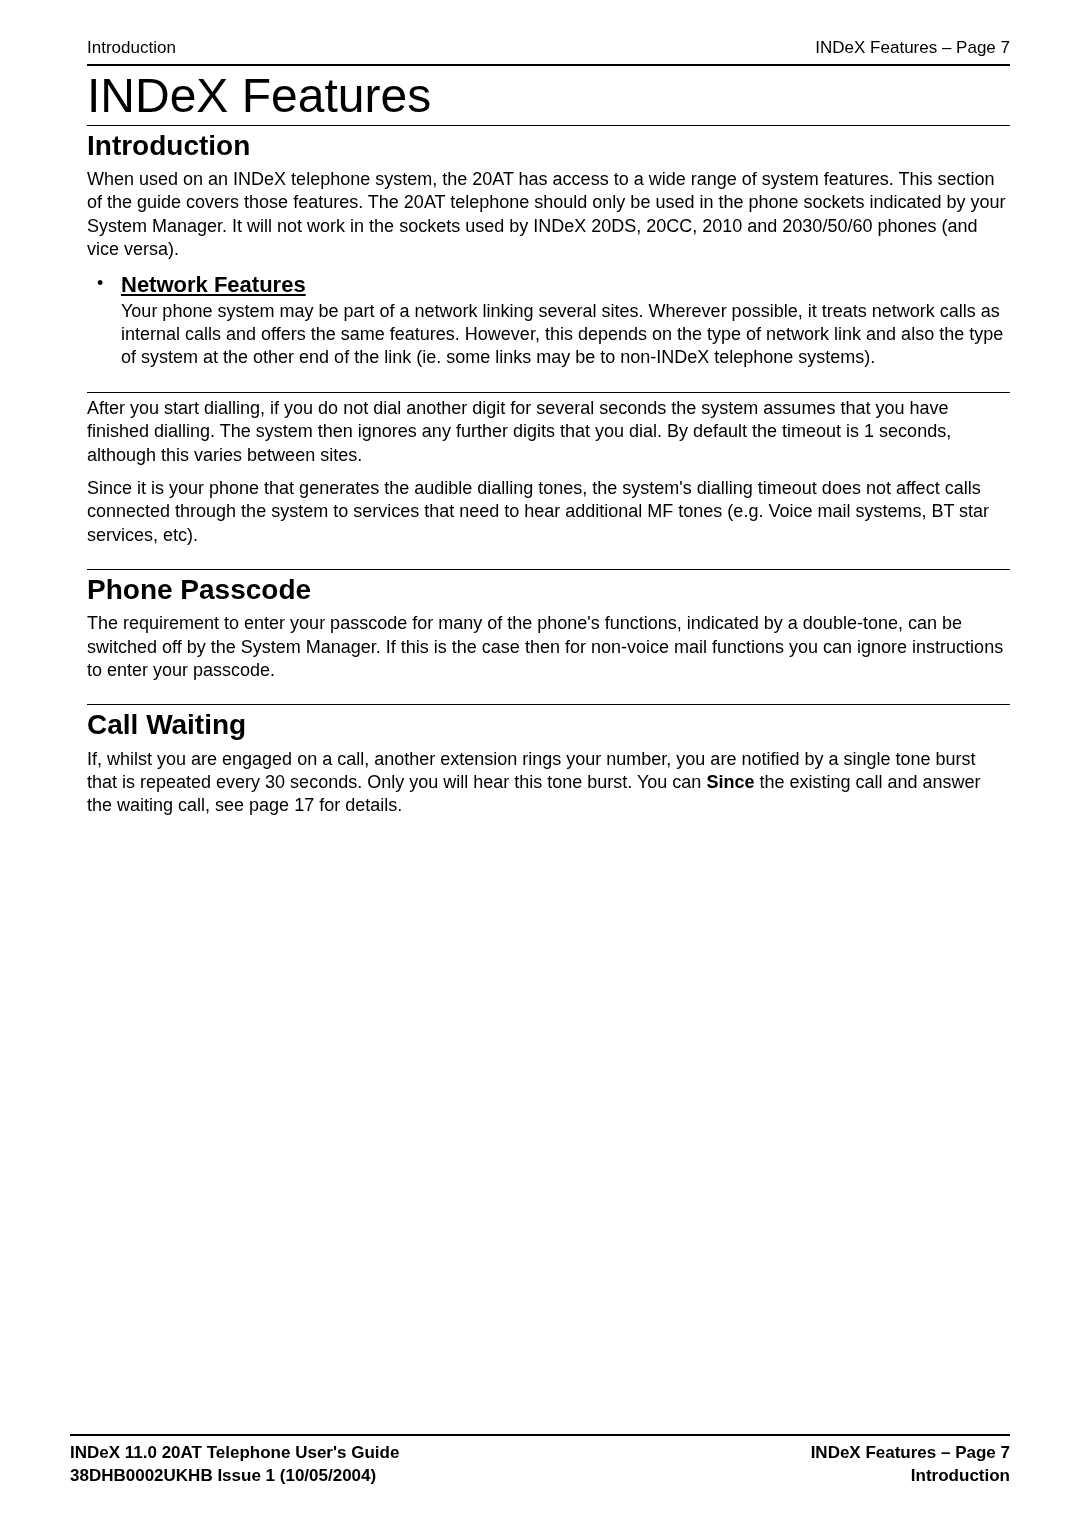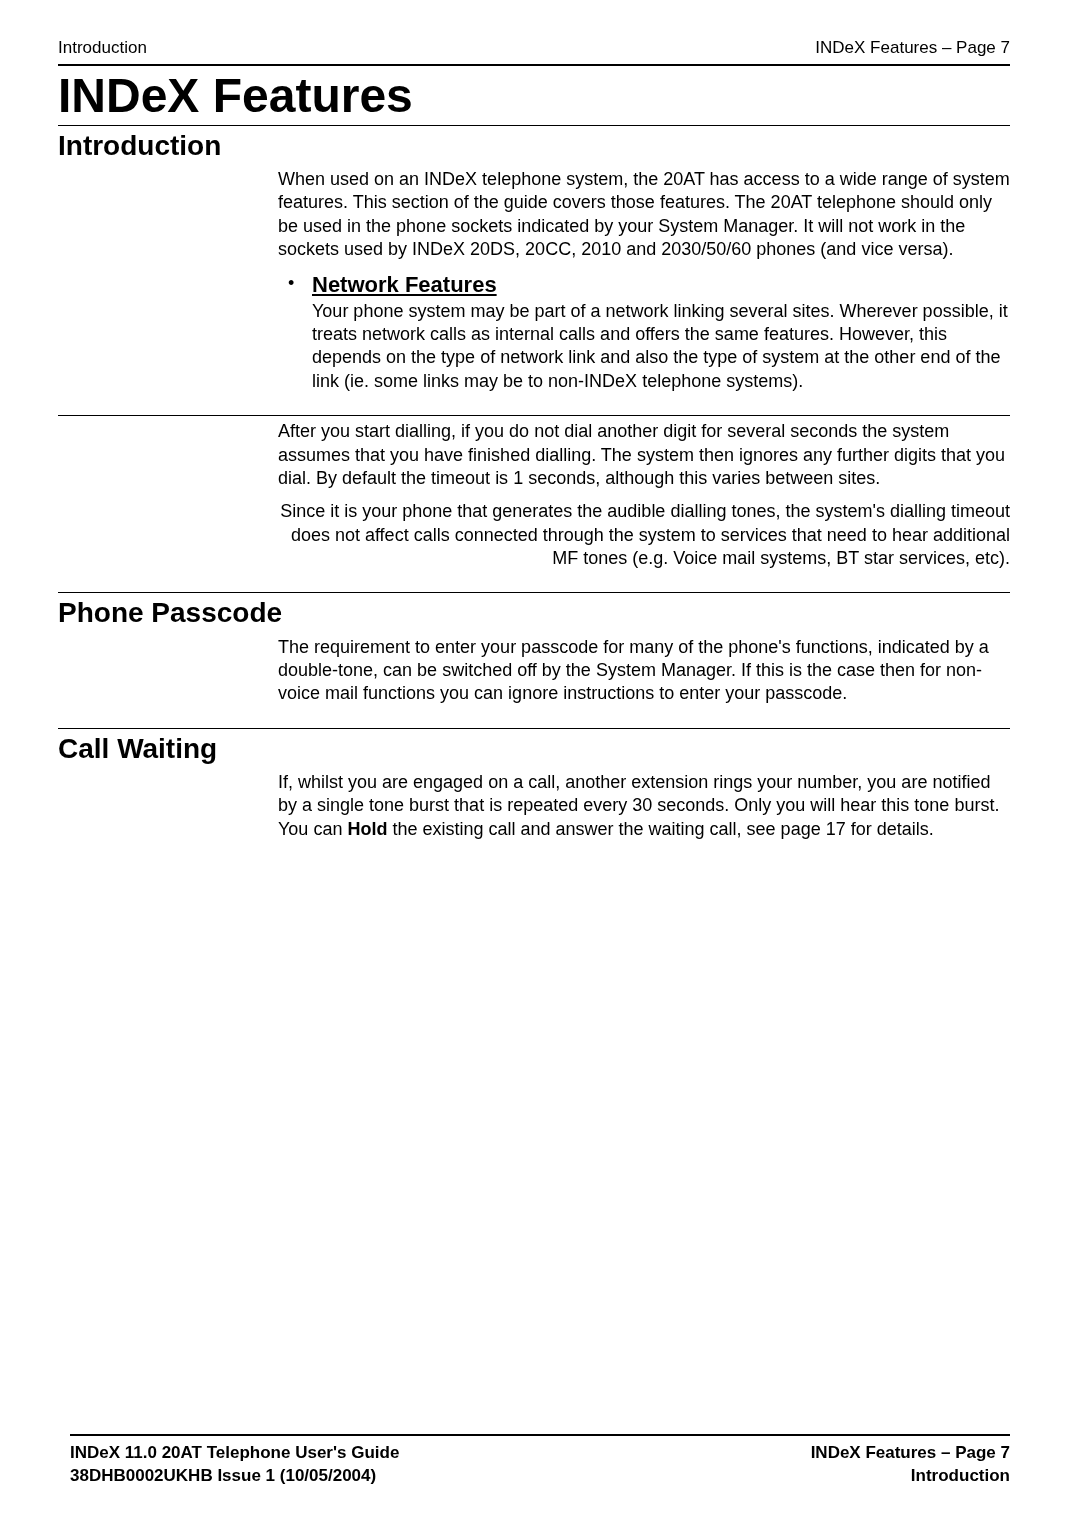--- a/index.html
+++ b/index.html
@@ -6,53 +6,52 @@
     margin: 0;
     padding: 0;
     background: #fff;
     font-family: Arial, Helvetica, sans-serif;
     color: #000;
   }
   .page {
     width: 1080px;
     height: 1528px;
     box-sizing: border-box;
-    padding: 38px 70px 40px 58px;
+    padding: 38px 70px 40px 87px;
     position: relative;
   }
   .header-row {
     display: flex;
     justify-content: space-between;
     font-size: 17px;
     padding-bottom: 6px;
   }
   .header-rule {
     border: none;
     border-top: 2px solid #000;
     margin: 0 0 4px 0;
   }
   .doc-title {
     font-size: 48px;
-    font-weight: bold;
+    font-weight: normal;
     margin: 0 0 2px 0;
     line-height: 1.1;
   }
   .thin-rule {
     border: none;
     border-top: 1.5px solid #000;
     margin: 2px 0 4px 0;
   }
   .section-title {
     font-size: 28px;
     font-weight: bold;
     margin: 0 0 6px 0;
     line-height: 1.15;
   }
   .body-col {
-    margin-left: 220px;
   }
   .para {
     font-size: 18px;
     line-height: 1.3;
     margin: 0 0 10px 0;
   }
   .section {
     margin-top: 22px;
   }
   .bullet-row {
@@ -130,38 +129,38 @@
           <p class="para" style="margin-bottom:0;">Your phone system may be part of a network linking several sites. Wherever possible, it treats network calls as internal calls and offers the same features. However, this depends on the type of network link and also the type of system at the other end of the link (ie. some links may be to non-INDeX telephone systems).</p>
         </div>
       </div>
     </div>
   </div>
 
   <div class="section">
     <hr class="thin-rule">
     <div class="body-col">
       <p class="para">After you start dialling, if you do not dial another digit for several seconds the system assumes that you have finished dialling. The system then ignores any further digits that you dial. By default the timeout is 1 seconds, although this varies between sites.</p>
-      <p class="para" style="margin-bottom:0;text-align:right;">Since it is your phone that generates the audible dialling tones, the system's dialling timeout does not affect calls connected through the system to services that need to hear additional MF tones (e.g. Voice mail systems, BT star services, etc).</p>
+      <p class="para" style="margin-bottom:0;">Since it is your phone that generates the audible dialling tones, the system's dialling timeout does not affect calls connected through the system to services that need to hear additional MF tones (e.g. Voice mail systems, BT star services, etc).</p>
     </div>
   </div>
 
   <div class="section">
     <hr class="thin-rule">
     <h2 class="section-title">Phone Passcode</h2>
     <div class="body-col">
       <p class="para" style="margin-bottom:0;">The requirement to enter your passcode for many of the phone's functions, indicated by a double-tone, can be switched off by the System Manager. If this is the case then for non-voice mail functions you can ignore instructions to enter your passcode.</p>
     </div>
   </div>
 
   <div class="section call-waiting">
     <hr class="thin-rule">
     <h2 class="section-title">Call Waiting</h2>
     <div class="body-col">
       <p class="para">
-        <span>If, whilst you are engaged on a call, another extension rings your number, you are notified by a single tone burst that is repeated every 30 seconds. Only you will hear this tone burst. You can </span><b>Hold</b><span> the existing call and answer the waiting call, see page 17 for details.</span>
+        <span>If, whilst you are engaged on a call, another extension rings your number, you are notified by a single tone burst that is repeated every 30 seconds. Only you will hear this tone burst. You can </span><b>Since</b><span> the existing call and answer the waiting call, see page 17 for details.</span>
       </p>
     </div>
   </div>
 
   <div class="footer">
     <hr class="footer-rule">
     <div class="footer-row">
       <div class="footer-col">
         <span>INDeX 11.0 20AT Telephone User's Guide</span>
         <span>38DHB0002UKHB Issue 1 (10/05/2004)</span>

